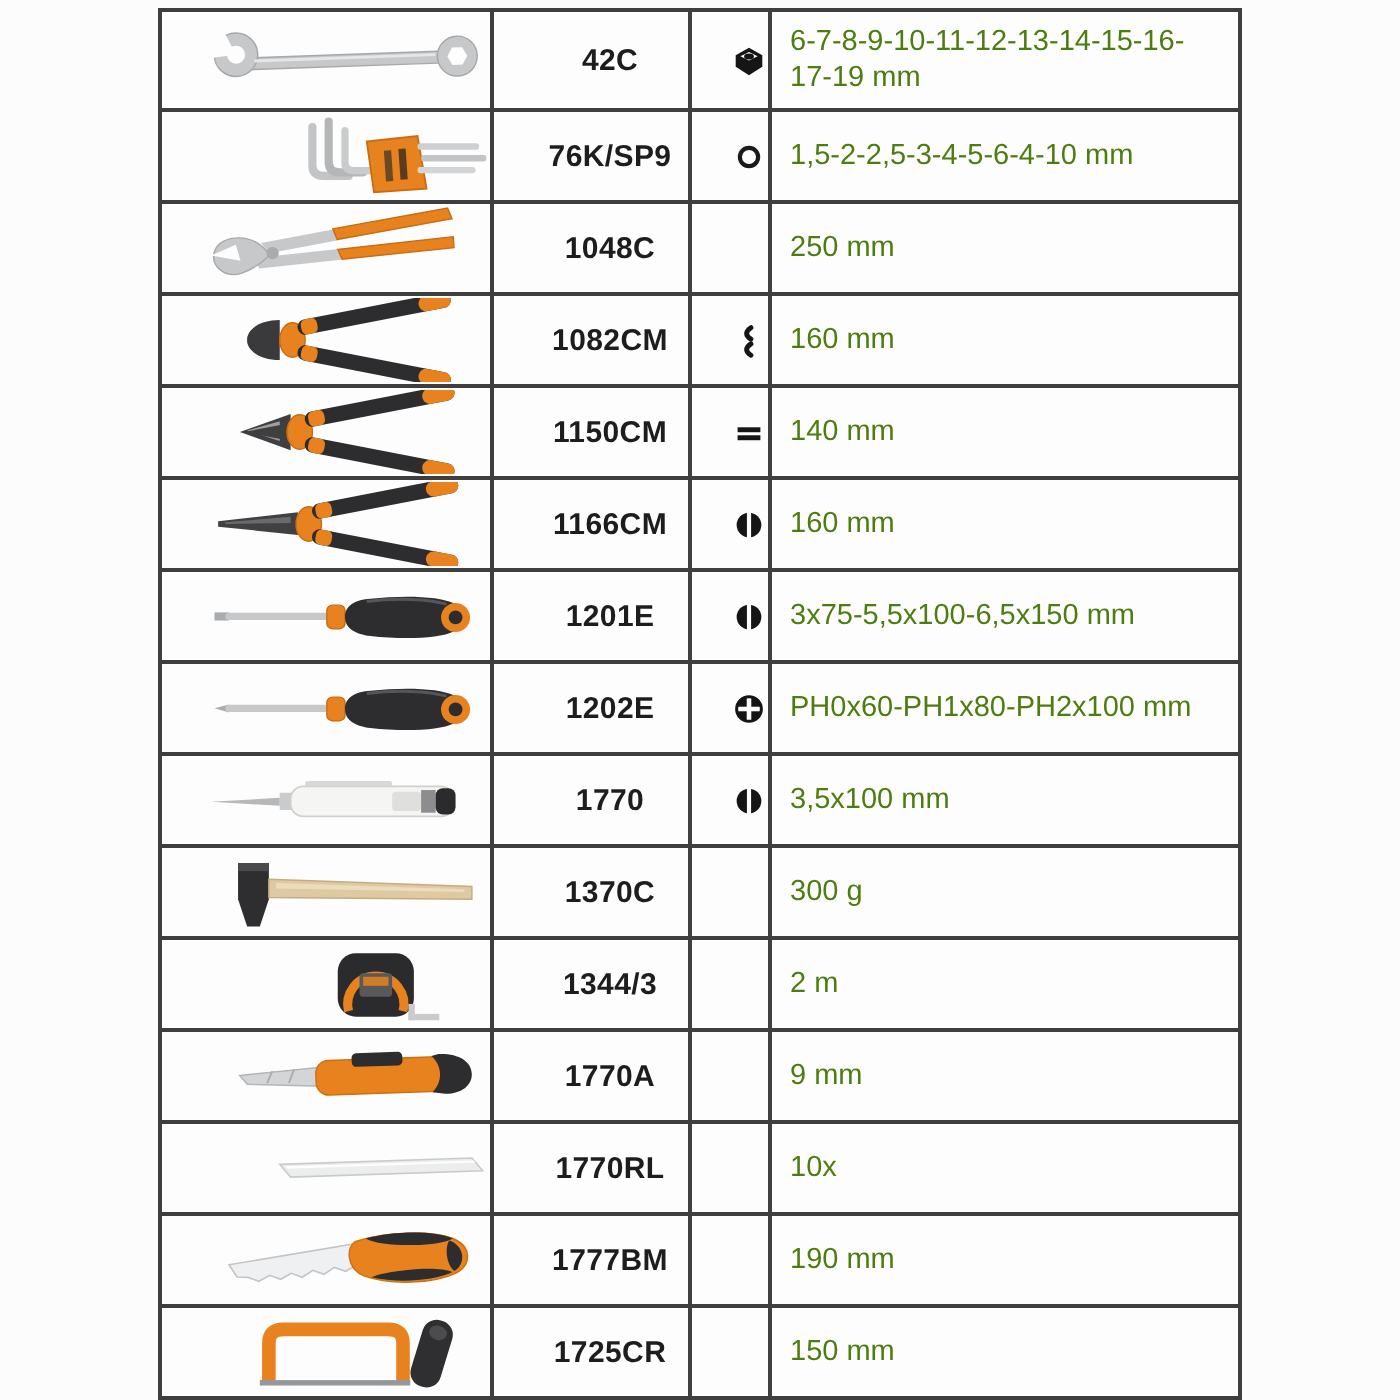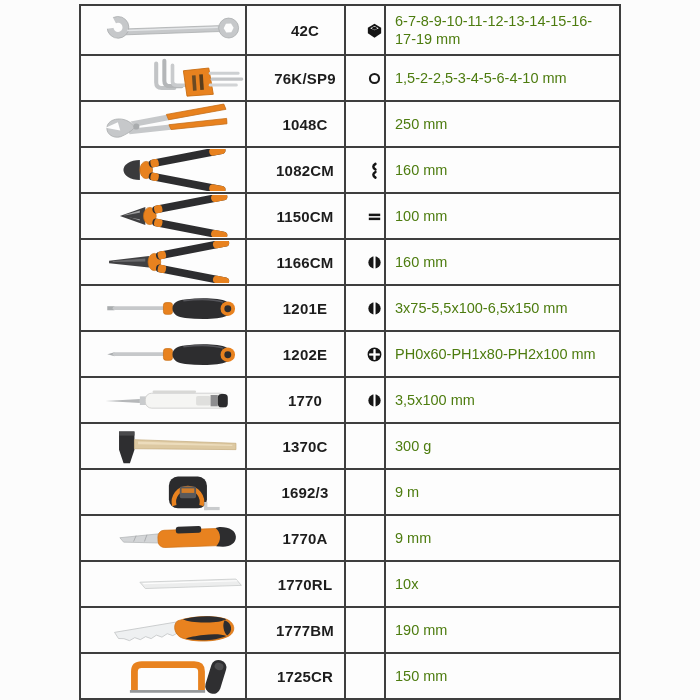--- a/index.html
+++ b/index.html
@@ -167,21 +167,21 @@
         </g>
       </svg>
     </div>
     <div class="cell cell-code">1150CM</div>
     <div class="cell cell-icon">
       <svg class="tip-svg" viewBox="0 0 20 20">
         <rect x="4" y="7" width="12" height="2.6" fill="#151515"></rect>
         <rect x="4" y="11.2" width="12" height="2.6" fill="#151515"></rect>
       </svg>
     </div>
-    <div class="cell cell-spec">100 mm</div>
+    <div class="cell cell-spec">140 mm</div>
   </div>
 
   <div class="row">
     <div class="cell cell-img">
       <svg class="tool-svg" viewBox="0 0 160 44">
         <polygon points="10,20.5 54,15.5 54,28 10,23.5" fill="#414143"></polygon>
         <polygon points="14,21 50,18 50,21.5 14,22" fill="#6a6a6c"></polygon>
         <ellipse cx="60" cy="22" rx="7" ry="9.5" fill="#e8821f" stroke="#c96d12" stroke-width="0.8"></ellipse>
         <g transform="rotate(-11 64 16)">
           <rect x="62" y="11" width="82" height="8.5" rx="4.2" fill="#2d2d2f"></rect>
@@ -291,23 +291,23 @@
     <div class="cell cell-img">
       <svg class="tool-svg" viewBox="0 0 160 44">
         <rect x="76" y="5" width="42" height="35" rx="10" fill="#2b2b2d"></rect>
         <path d="M82 37 A15.5 15.5 0 1 1 112 37" fill="none" stroke="#e8821f" stroke-width="5"></path>
         <rect x="88" y="16" width="18" height="13" rx="2" fill="#59595b"></rect>
         <rect x="90" y="18" width="14" height="5" fill="#e8821f" opacity="0.85"></rect>
         <rect x="115" y="33" width="3.5" height="9" fill="#c9cbcd"></rect>
         <rect x="115" y="38.5" width="17" height="3.5" fill="#c9cbcd"></rect>
       </svg>
     </div>
-    <div class="cell cell-code">1692/3</div>
-    <div class="cell cell-icon"></div>
-    <div class="cell cell-spec">9 m</div>
+    <div class="cell cell-code">1344/3</div>
+    <div class="cell cell-icon"></div>
+    <div class="cell cell-spec">2 m</div>
   </div>
 
   <div class="row">
     <div class="cell cell-img">
       <svg class="tool-svg" viewBox="0 0 160 44">
         <g transform="rotate(-2 85 23)">
           <polygon points="22,19.5 68,16.5 68,27 26,24.5" fill="#d3d5d7" stroke="#b3b5b7" stroke-width="0.8"></polygon>
           <line x1="40" y1="17.8" x2="37" y2="24.2" stroke="#a8aaac" stroke-width="1"></line>
           <line x1="52" y1="17.2" x2="49" y2="24.6" stroke="#a8aaac" stroke-width="1"></line>
           <rect x="64" y="13" width="74" height="19" rx="7" fill="#e8821f" stroke="#cf6f10" stroke-width="0.8"></rect>

